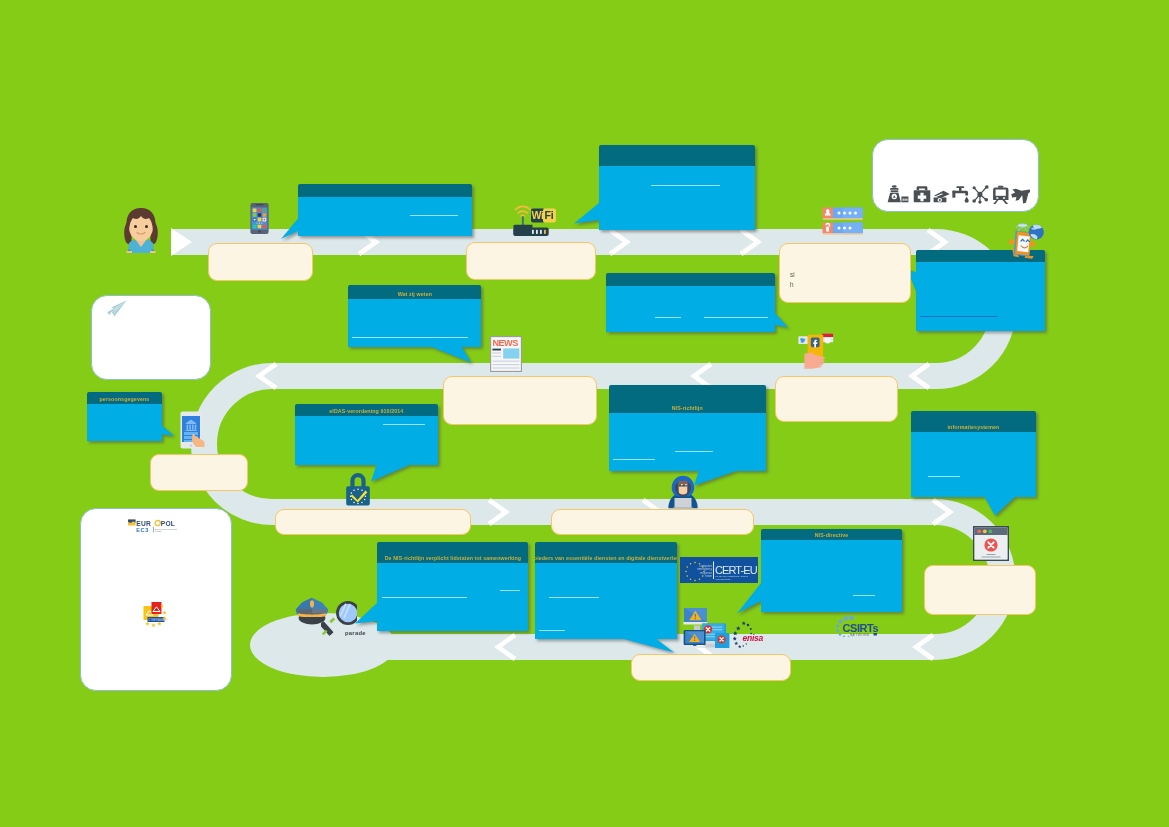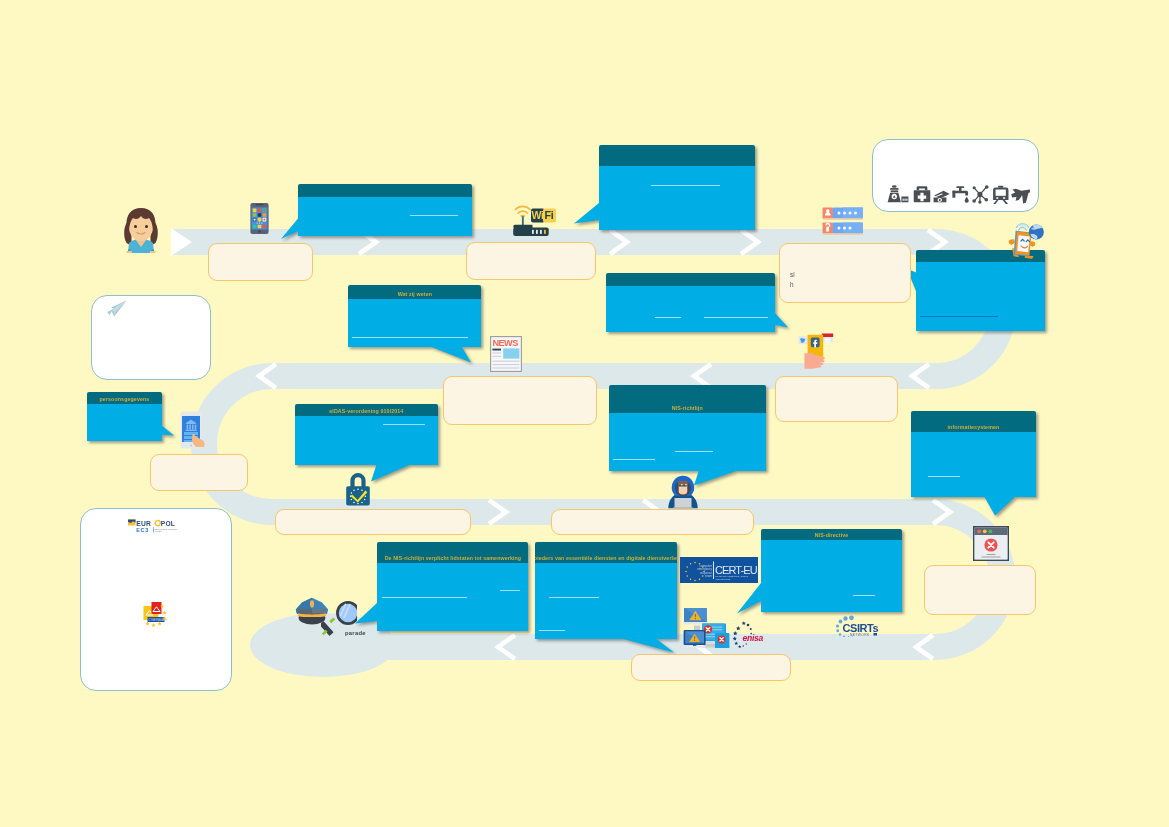--- a/index.html
+++ b/index.html
@@ -1,17 +1,17 @@
 <!DOCTYPE html>
 <html><head>
 <meta charset="utf-8">
 <style>
   html,body{margin:0;padding:0;background:#fff;}
   body{width:1169px;height:827px;font-family:"Liberation Sans",sans-serif;overflow:hidden;}
-  #stage{position:relative;width:1169px;height:827px;background:#fef9c3;}
+  #stage{position:relative;width:1169px;height:827px;background:#84cc16;}
   .abs{position:absolute;}
   svg{display:block;}
   .note{position:absolute;background:#fdf5e3;border:1.1px solid #f6c66a;border-radius:9px;box-sizing:border-box;z-index:6;}
   .note .txt{position:absolute;left:8px;top:6px;right:8px;font-size:6px;color:#3a3a3a;line-height:1.9;}
   .outlinebox{position:absolute;border:1.3px solid #8fc0c9;border-radius:16px;background:#fff;box-sizing:border-box;z-index:3;}
   .bub{position:absolute;z-index:5;filter:drop-shadow(2px 2px 1.6px rgba(80,80,80,.55));}
   .bub .hdr{background:#036b80;color:#cbb03b;font-size:5.2px;font-weight:bold;text-align:center;letter-spacing:.1px;display:flex;align-items:flex-end;justify-content:center;padding-bottom:2.5px;box-sizing:border-box;border-radius:2px 2px 0 0;overflow:hidden;white-space:nowrap;}
   .bub .hdr span{filter:blur(0.75px);transform:scaleX(1.02);}
   .bub .bdy{background:#00ade4;position:relative;box-sizing:border-box;}
   .bub .ln{position:absolute;height:1.2px;background:rgba(255,255,255,.62);}

